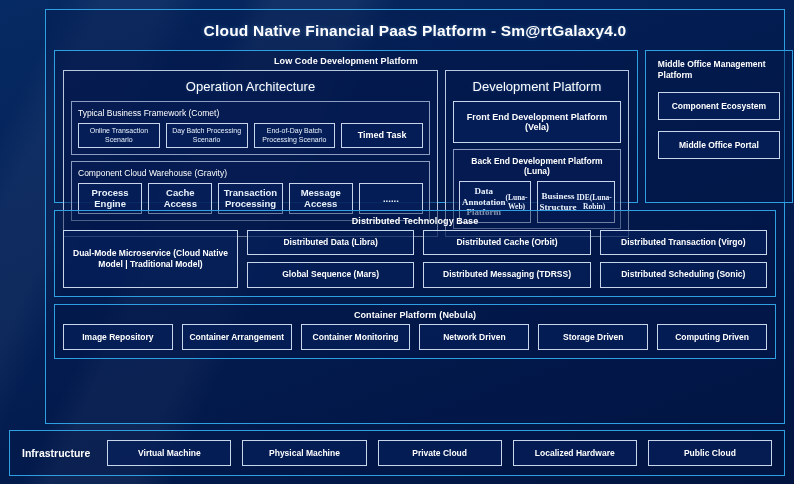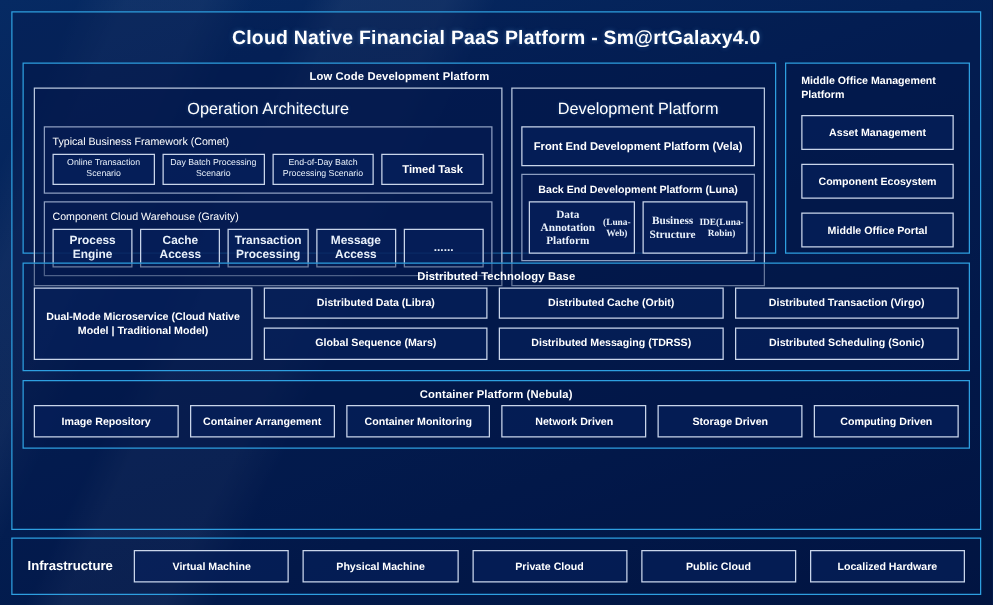--- a/index.html
+++ b/index.html
@@ -38,20 +38,21 @@
   }
 
   
   .main-panel {
     flex: 1 1 auto;
     border: 1px solid #2e9fe0;
     background: rgba(3,23,70,0.32);
     display: flex;
     flex-direction: column;
     padding: 6px 8px 8px 8px;
+    margin-left: 36px;
   }
 
   .main-title {
     text-align: center;
     font-size: 15.5px;
     font-weight: bold;
     letter-spacing: .2px;
     padding: 6px 0 10px 0;
     text-shadow: 0 0 4px rgba(120,190,255,.35);
   }
@@ -305,21 +306,20 @@
               </div>
             </div>
           </div>
 
         </div>
       </div>
 
       <div class="sec midoffice">
         <div class="mid-title">Middle Office Management Platform</div>
         <div class="mid-list">
-          <div class="mid-item">Asset Management</div>
           <div class="mid-item">Component Ecosystem</div>
           <div class="mid-item">Middle Office Portal</div>
         </div>
       </div>
     </div>
 
     <div class="sec dtb">
       <div class="sec-title">Distributed Technology Base</div>
       <div class="dtb-body">
         <div class="dtb-col wide">
@@ -352,17 +352,17 @@
       </div>
     </div>
 
   </div>
 
   <div class="infra">
     <div class="infra-label">Infrastructure</div>
     <div class="infra-chip">Virtual Machine</div>
     <div class="infra-chip">Physical Machine</div>
     <div class="infra-chip">Private Cloud</div>
+    <div class="infra-chip">Localized Hardware</div>
     <div class="infra-chip">Public Cloud</div>
-    <div class="infra-chip">Localized Hardware</div>
   </div>
 
 </div>
 
 </body></html>

